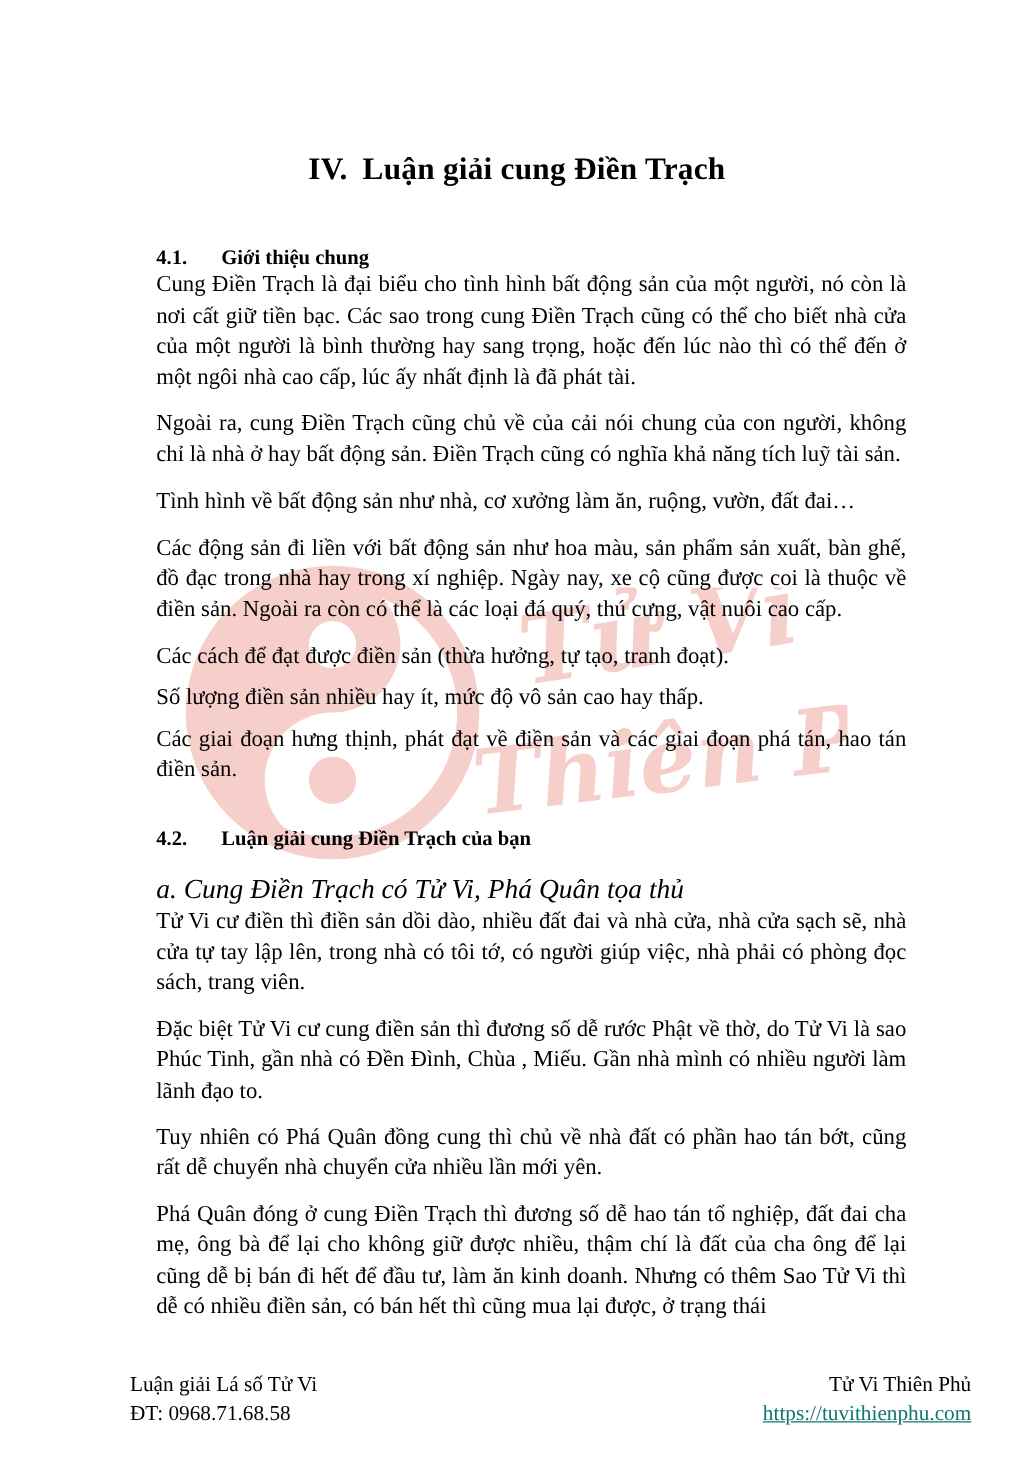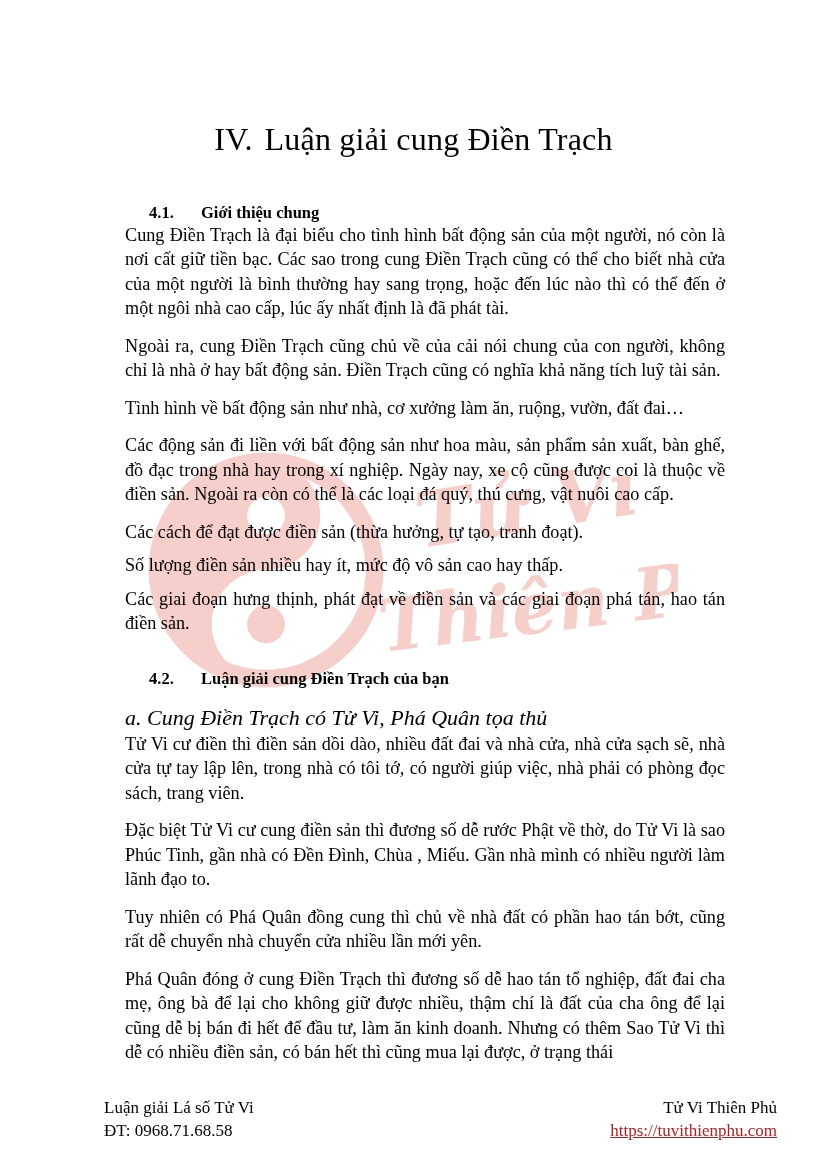--- a/index.html
+++ b/index.html
@@ -56,42 +56,41 @@
   .content {
     position: absolute;
     left: 0;
     top: 0;
     width: 827px;
     z-index: 2;
   }
 
   .doc-title {
     text-align: center;
-    font-size: 32px;
-    font-weight: normal;
+    font-size: 25px;
+    font-weight: bold;
     letter-spacing: 0.2px;
     margin: 0;
     padding-top: 122px;
     line-height: 1.1;
   }
   .doc-title .numeral {
     margin-right: 12px;
   }
 
   .section-h {
     font-size: 16.5px;
     font-weight: bold;
     margin: 0;
     padding-left: 125px;
     line-height: 1.2;
   }
   .section-h .sec-num {
     display: inline-block;
     min-width: 52px;
-    margin-left: 24px;
   }
   .h41 { padding-top: 46px; }
   .h42 { padding-top: 33px; }
 
   .sub-h {
     font-size: 22px;
     font-style: italic;
     font-weight: normal;
     margin: 0;
     padding-left: 125px;
@@ -128,21 +127,21 @@
     padding-right: 50px;
     display: flex;
     justify-content: space-between;
     align-items: flex-start;
     font-size: 17px;
     line-height: 1.33;
   }
   .footer-col-left { text-align: left; }
   .footer-col-right { text-align: right; }
   .footer-link {
-    color: #b91c1c;
+    color: #0f766e;
   }
 </style>
 </head>
 <body>
 
 <div class="page">
 
   <div class="watermark">
 
     <svg class="wm-taiji" viewBox="0 0 200 200">

